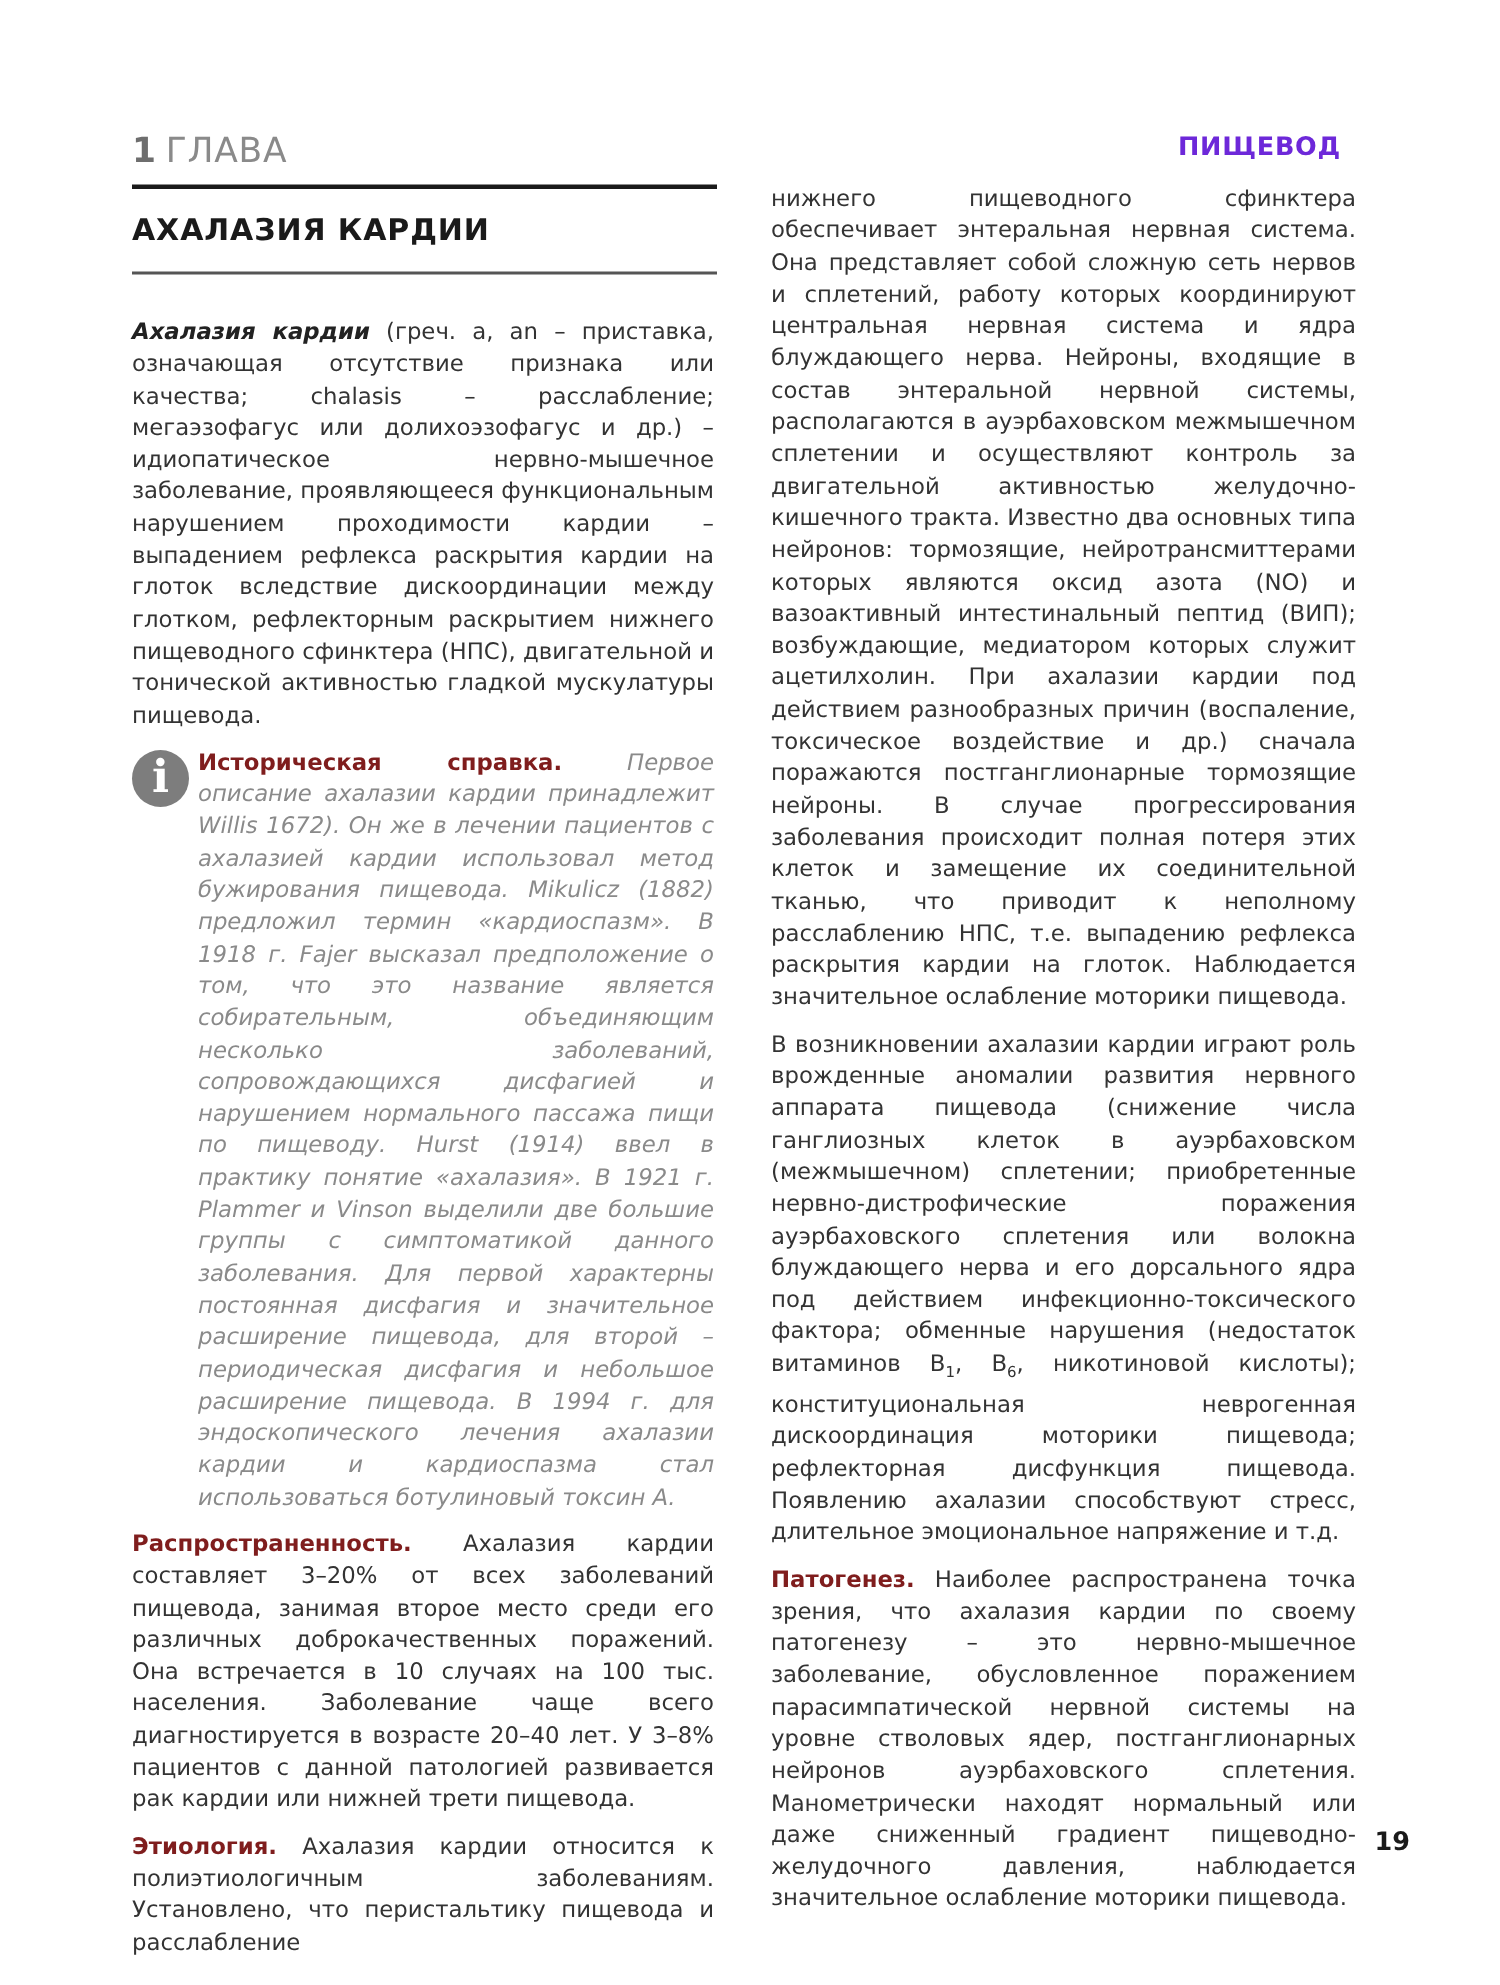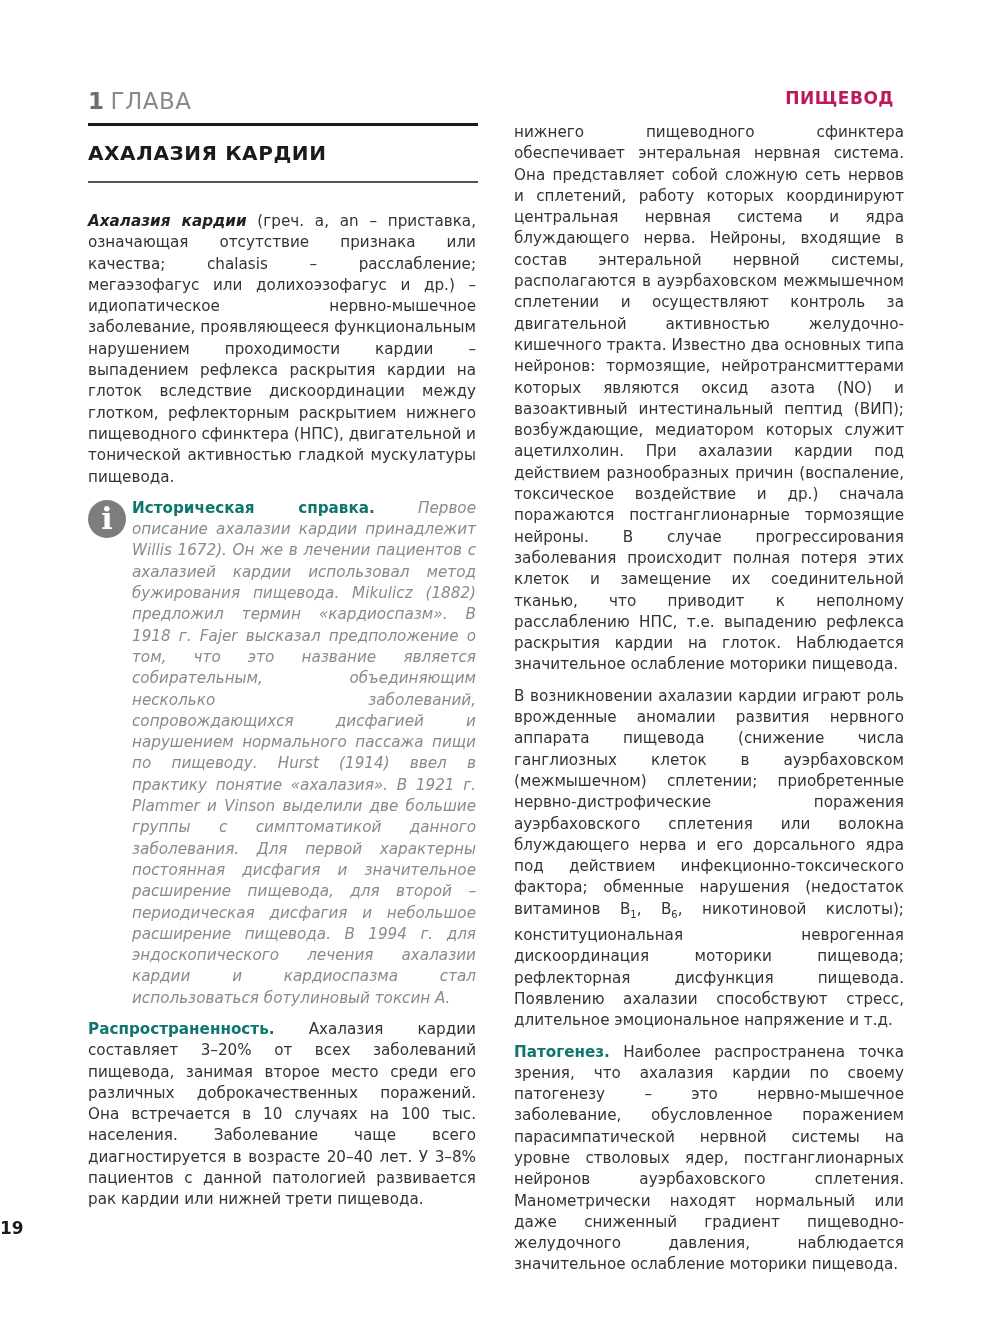--- a/index.html
+++ b/index.html
@@ -1,35 +1,35 @@
 <!DOCTYPE html>
 <html><head>
 <meta charset="utf-8">
 <style>
   html, body { margin:0; padding:0; background:#ffffff; }
   body { width:1000px; height:1323px; position:relative; overflow:hidden;
          font-family:"DejaVu Sans", sans-serif; color:#2a2a2a; }
   .running-left { position:absolute; left:88px; top:88px; font-size:23px; color:#8a8a8a; letter-spacing:0.5px; }
   .running-left .num { color:#6e6e6e; font-weight:bold; margin-right:6px; }
-  .running-right { position:absolute; right:106px; top:88px; font-size:17px; color:#be185d; font-weight:bold; letter-spacing:0.5px; }
+  .running-right { position:absolute; right:106px; top:88px; font-size:17px; color:#6d28d9; font-weight:bold; letter-spacing:0.5px; }
   .rule-top { position:absolute; left:88px; top:123px; width:390px; height:3px; background:#1a1a1a; }
   .chapter-title { position:absolute; left:88px; top:141px; font-size:20px; font-weight:bold; color:#1a1a1a; letter-spacing:0.6px; }
   .rule-bottom { position:absolute; left:88px; top:181px; width:390px; height:2px; background:#555; }
   .col { position:absolute; font-size:15.2px; line-height:21.3px; text-align:justify; color:#333; }
   .col-left { left:88px; top:211px; width:388px; }
   .col-right { left:486px; top:122px; width:390px;margin-left:28px; }
   .col p { margin:0 0 10px 0; }
   .term { font-style:italic; font-weight:bold; color:#222; }
-  .lead { font-weight:bold; color:#0f766e; }
+  .lead { font-weight:bold; color:#7f1d1d; }
   .note { position:relative; padding-left:44px; margin:8px 0 10px 0; color:#8a8a8a; font-style:italic; }
   .note .lead { font-style:normal; }
   .info-icon { position:absolute; left:0; top:2px; width:38px; height:38px; border-radius:50%; background:#7d7d7d;
                color:#fff; font-family:"DejaVu Serif", serif; font-weight:bold; font-size:30px; line-height:38px; text-align:center; font-style:normal; }
   sub { font-size:10px; }
-  .page-number { position:absolute; left:0; width:940px; top:1218px; text-align:left; font-size:17px; font-weight:bold; color:#1a1a1a; }
+  .page-number { position:absolute; left:0; width:940px; top:1218px; text-align:right; font-size:17px; font-weight:bold; color:#1a1a1a; }
 </style>
 </head>
 <body>
 
 <div class="running-left">
   <span class="num">1</span><span>ГЛАВА</span>
 </div>
 <div class="running-right">ПИЩЕВОД</div>
 
 <div class="rule-top"></div>
@@ -40,20 +40,23 @@
   <p>
     <span class="term">Ахалазия кардии</span><span> (греч. a, an – приставка, означающая отсутствие признака или качества; chalasis – расслабление; мегаэзофагус или долихоэзофагус и др.) – идиопатическое нервно-мышечное заболевание, проявляющееся функциональным нарушением проходимости кардии – выпадением рефлекса раскрытия кардии на глоток вследствие дискоординации между глотком, рефлекторным раскрытием нижнего пищеводного сфинктера (НПС), двигательной и тонической активностью гладкой мускулатуры пищевода.</span>
   </p>
   <div class="note">
     <span class="info-icon">i</span>
     <span class="lead">Историческая справка.</span><span> Первое описание ахалазии кардии принадлежит Willis 1672). Он же в лечении пациентов с ахалазией кардии использовал метод бужирования пищевода. Mikulicz (1882) предложил термин «кардиоспазм». В 1918 г. Fajer высказал предположение о том, что это название является собирательным, объединяющим несколько заболеваний, сопровождающихся дисфагией и нарушением нормального пассажа пищи по пищеводу. Hurst (1914) ввел в практику понятие «ахалазия». В 1921 г. Plammer и Vinson выделили две большие группы с симптоматикой данного заболевания. Для первой характерны постоянная дисфагия и значительное расширение пищевода, для второй – периодическая дисфагия и небольшое расширение пищевода. В 1994 г. для эндоскопического лечения ахалазии кардии и кардиоспазма стал использоваться ботулиновый токсин А.</span>
   </div>
   <p>
     <span class="lead">Распространенность.</span><span> Ахалазия кардии составляет 3–20% от всех заболеваний пищевода, занимая второе место среди его различных доброкачественных поражений. Она встречается в 10 случаях на 100 тыс. населения. Заболевание чаще всего диагностируется в возрасте 20–40 лет. У 3–8% пациентов с данной патологией развивается рак кардии или нижней трети пищевода.</span>
   </p>
+  <p>
+    <span class="lead">Этиология.</span><span> Ахалазия кардии относится к полиэтиологичным заболеваниям. Установлено, что перистальтику пищевода и расслабление</span>
+  </p>
 </div>
 
 <div class="col col-right">
   <p>нижнего пищеводного сфинктера обеспечивает энтеральная нервная система. Она представляет собой сложную сеть нервов и сплетений, работу которых координируют центральная нервная система и ядра блуждающего нерва. Нейроны, входящие в состав энтеральной нервной системы, располагаются в ауэрбаховском межмышечном сплетении и осуществляют контроль за двигательной активностью желудочно-кишечного тракта. Известно два основных типа нейронов: тормозящие, нейротрансмиттерами которых являются оксид азота (NO) и вазоактивный интестинальный пептид (ВИП); возбуждающие, медиатором которых служит ацетилхолин. При ахалазии кардии под действием разнообразных причин (воспаление, токсическое воздействие и др.) сначала поражаются постганглионарные тормозящие нейроны. В случае прогрессирования заболевания происходит полная потеря этих клеток и замещение их соединительной тканью, что приводит к неполному расслаблению НПС, т.е. выпадению рефлекса раскрытия кардии на глоток. Наблюдается значительное ослабление моторики пищевода.</p>
   <p>
     <span>В возникновении ахалазии кардии играют роль врожденные аномалии развития нервного аппарата пищевода (снижение числа ганглиозных клеток в ауэрбаховском (межмышечном) сплетении; приобретенные нервно-дистрофические поражения ауэрбаховского сплетения или волокна блуждающего нерва и его дорсального ядра под действием инфекционно-токсического фактора; обменные нарушения (недостаток витаминов B</span><sub>1</sub><span>, B</span><sub>6</sub><span>, никотиновой кислоты); конституциональная неврогенная дискоординация моторики пищевода; рефлекторная дисфункция пищевода. Появлению ахалазии способствуют стресс, длительное эмоциональное напряжение и т.д.</span>
   </p>
   <p>
     <span class="lead">Патогенез.</span><span> Наиболее распространена точка зрения, что ахалазия кардии по своему патогенезу – это нервно-мышечное заболевание, обусловленное поражением парасимпатической нервной системы на уровне стволовых ядер, постганглионарных нейронов ауэрбаховского сплетения. Манометрически находят нормальный или даже сниженный градиент пищеводно-желудочного давления, наблюдается значительное ослабление моторики пищевода.</span>
   </p>

